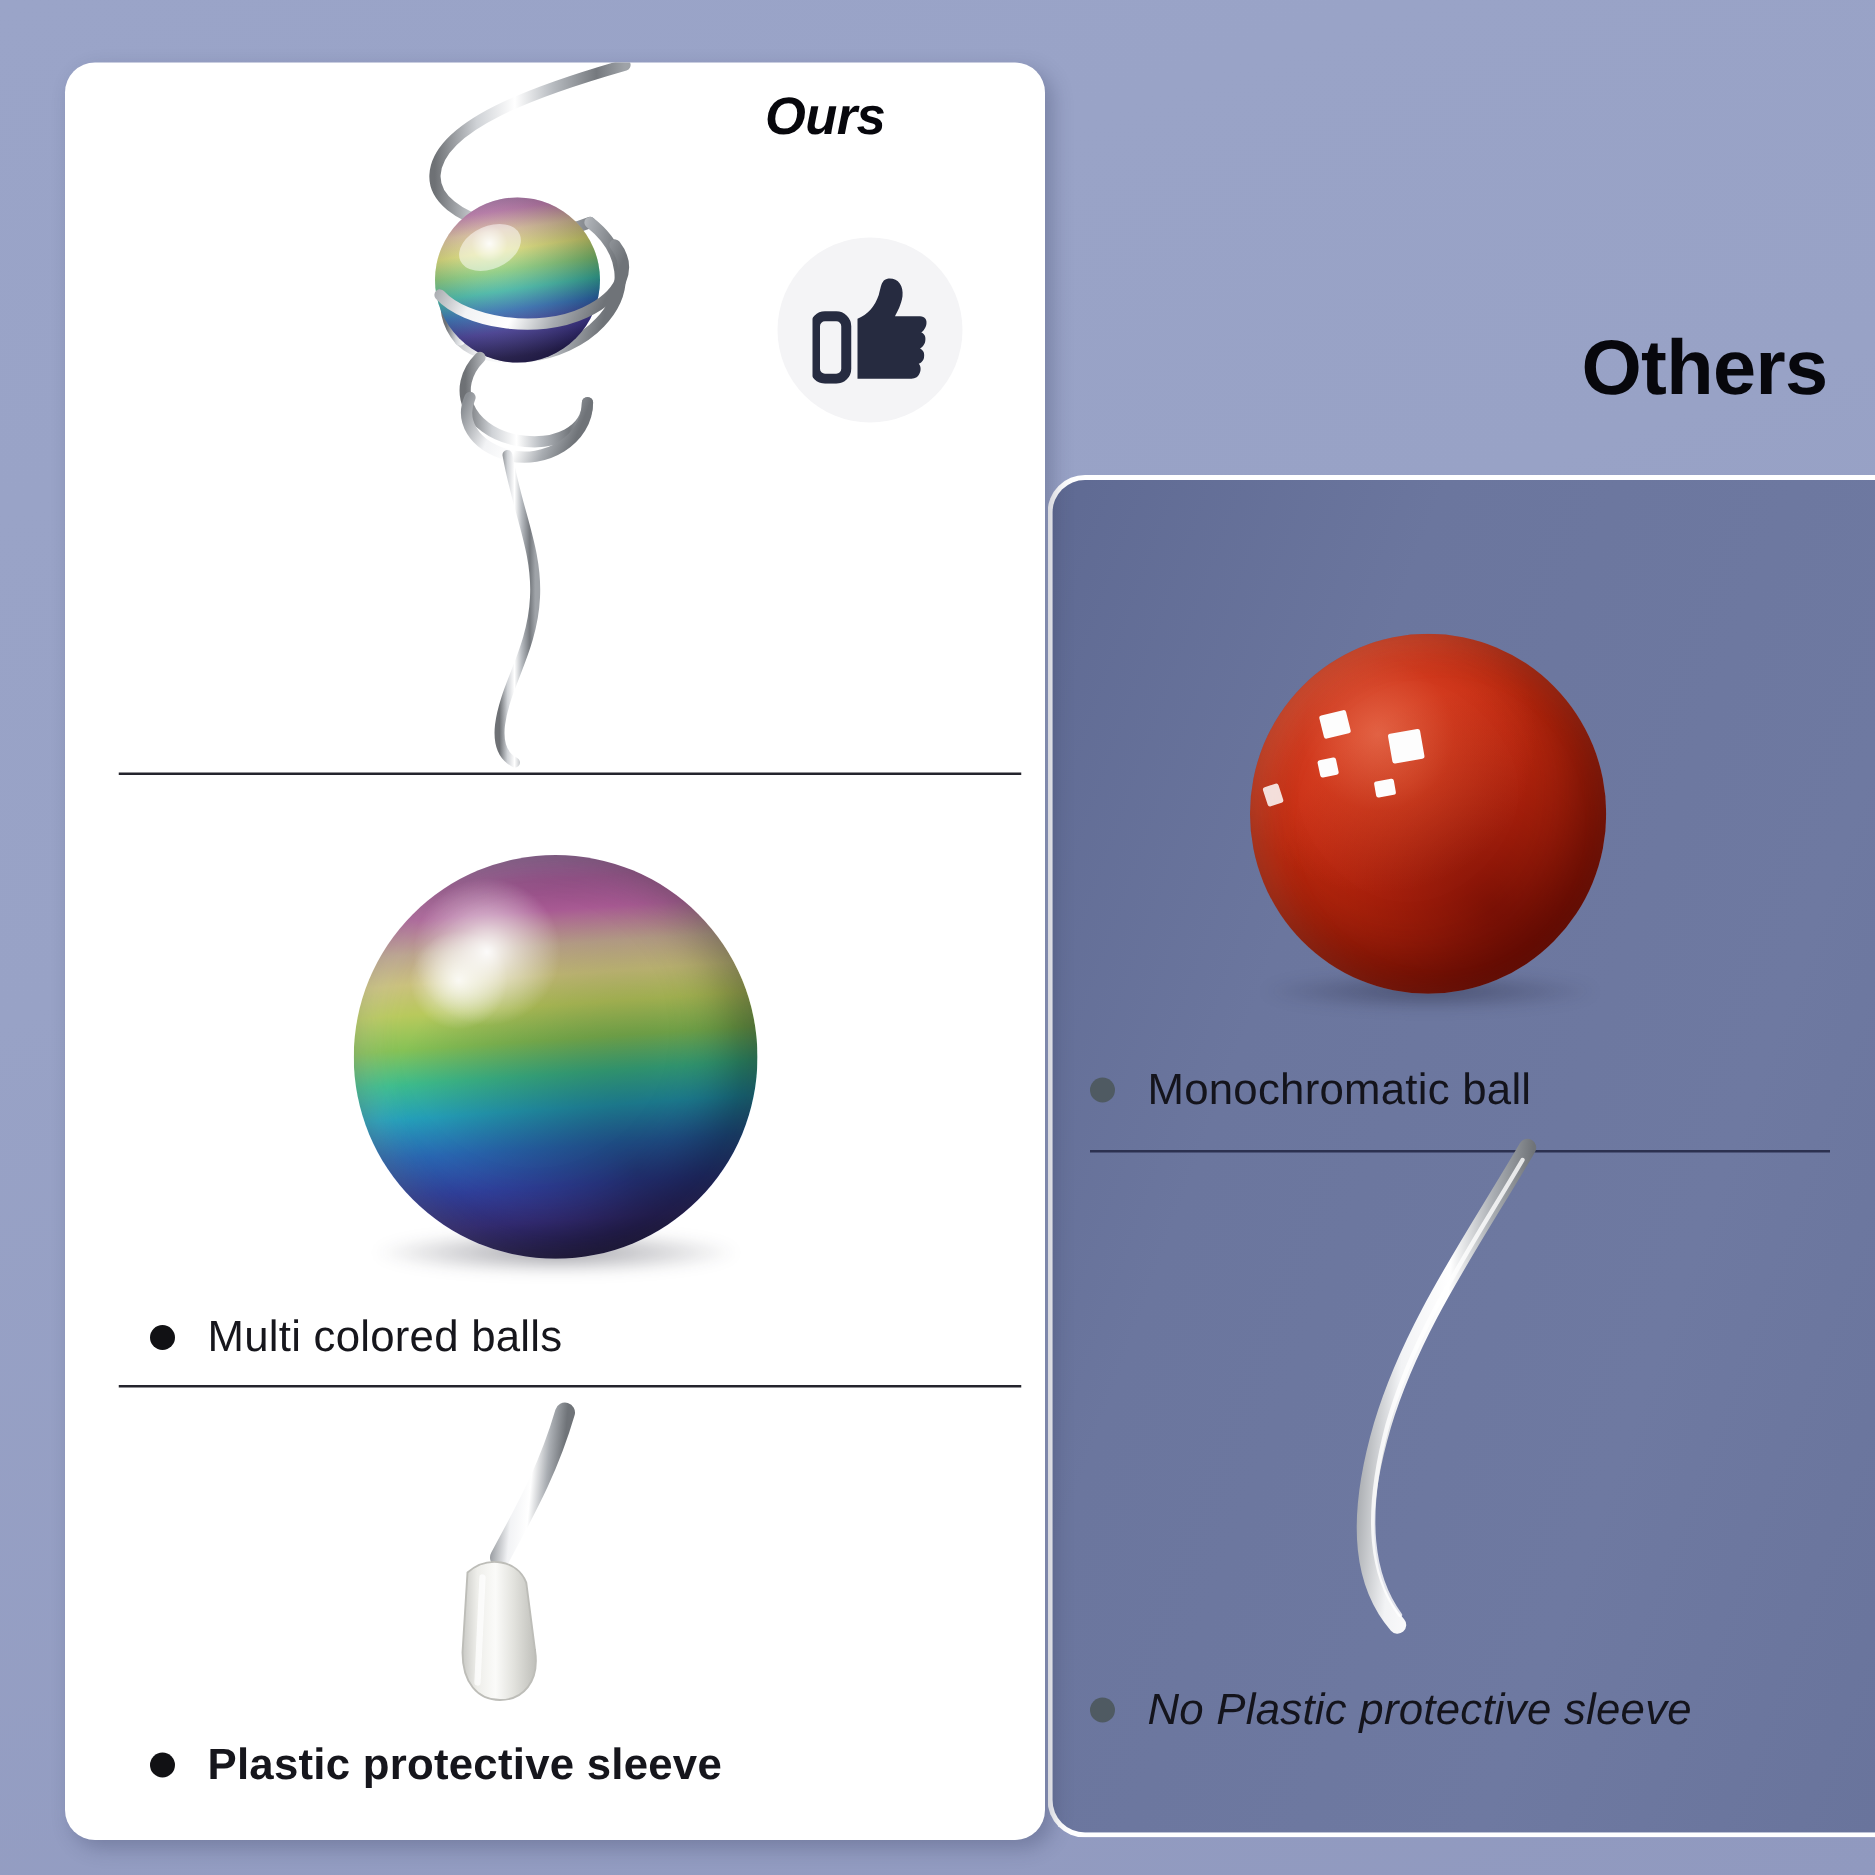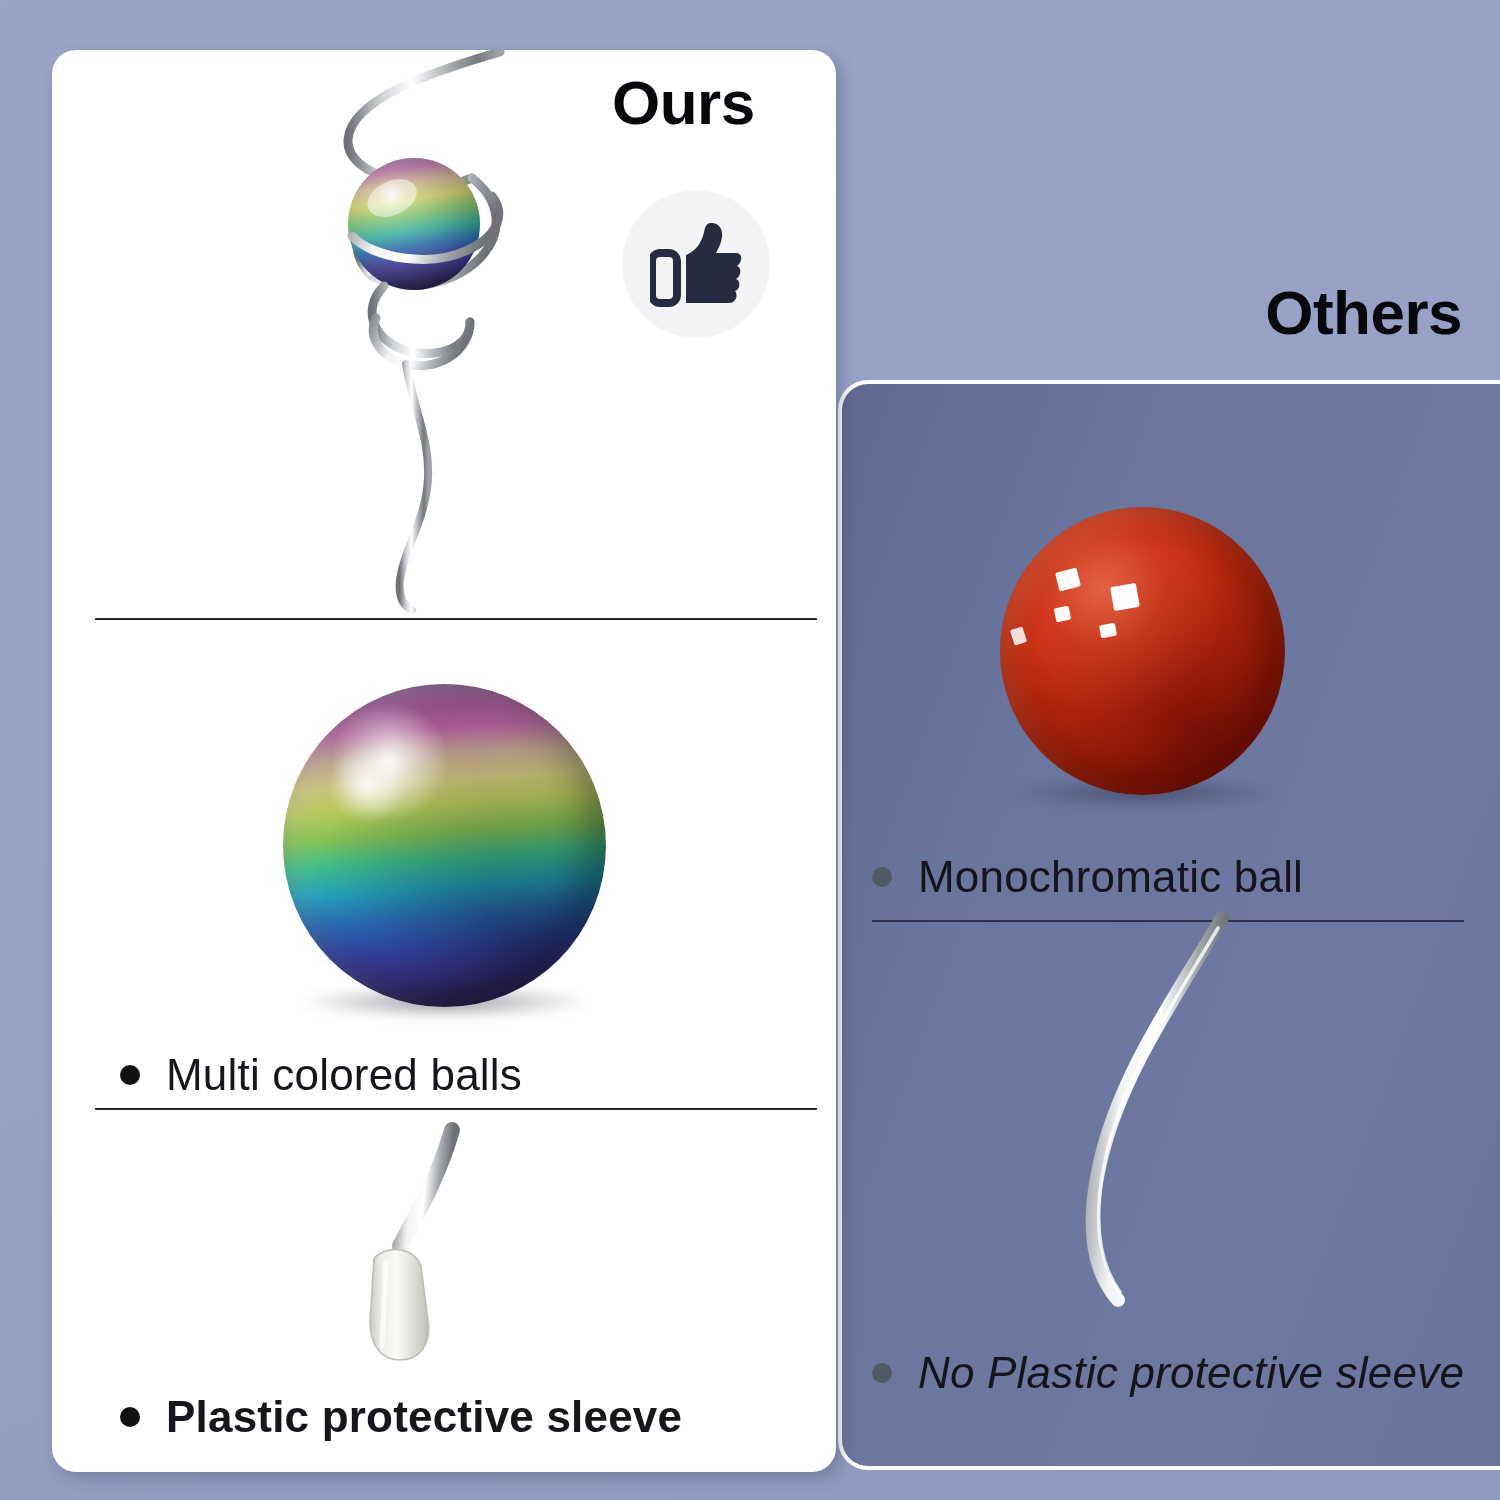--- a/index.html
+++ b/index.html
@@ -28,21 +28,21 @@
     border-top: 4px solid #ffffff;
     border-left: 4px solid #ffffff;
     border-bottom: 4px solid #ffffff;
     border-top-left-radius: 30px;
     border-bottom-left-radius: 30px;
     box-sizing: border-box;
   }
   .others-title {
     position: absolute;
     right: 38px;
-    top: 282px;
+    top: 264px;
     font-size: 62px;
     font-weight: bold;
     color: #07070c;
     letter-spacing: -0.5px;
     line-height: 1;
   }
   .others-divider {
     position: absolute;
     left: 872px;
     top: 920px;
@@ -59,25 +59,26 @@
     width: 784px;
     height: 1422px;
     background: #ffffff;
     border-radius: 24px;
     box-shadow: 6px 6px 16px rgba(40,46,80,0.28);
   }
   .ours-title {
     position: absolute;
     left: 612px;
     top: 72px;
-    font-size: 62px;
+    font-size: 42px;
     font-weight: bold;
     color: #07070c;
     letter-spacing: -0.5px;
     line-height: 1;
+    font-style: italic;
   }
   .ours-divider {
     position: absolute;
     left: 95px;
     width: 722px;
     height: 2px;
     background: #24242c;
   }
   .ours-divider.d1 { top: 618px; }
   .ours-divider.d2 { top: 1108px; }
@@ -106,21 +107,21 @@
   }
   .bullet-dot {
     width: 20px;
     height: 20px;
     border-radius: 50%;
     flex: 0 0 auto;
   }
   .bullet-dot.dark  { background: #111114; }
   .bullet-dot.muted { background: #4f5a62; }
   .bullet-text {
-    font-size: 44px;
+    font-size: 35px;
     color: #16161c;
     white-space: nowrap;
     letter-spacing: 0.2px;
   }
   .bullet-text.light { color: #14141c; }
 
   .b-left-1  { left: 120px; top: 1050px; align-items: center; }
   .b-left-2  { left: 120px; top: 1392px; font-weight: bold; }
   .b-right-1 { left: 872px; top: 852px; }
   .b-right-2 { left: 872px; top: 1348px; font-style: italic; }

